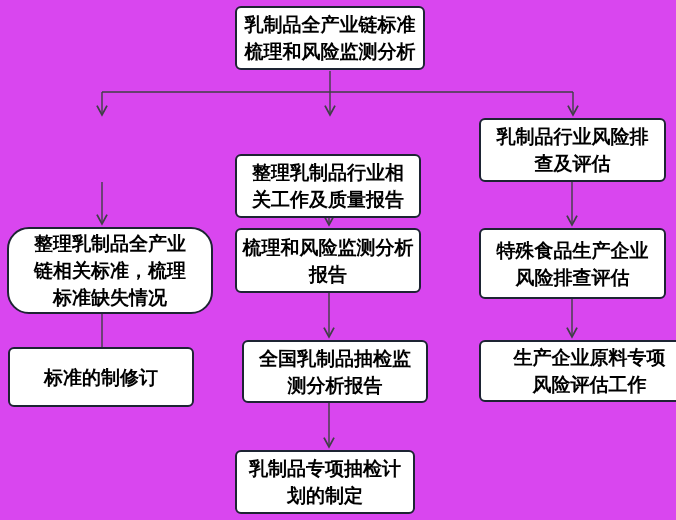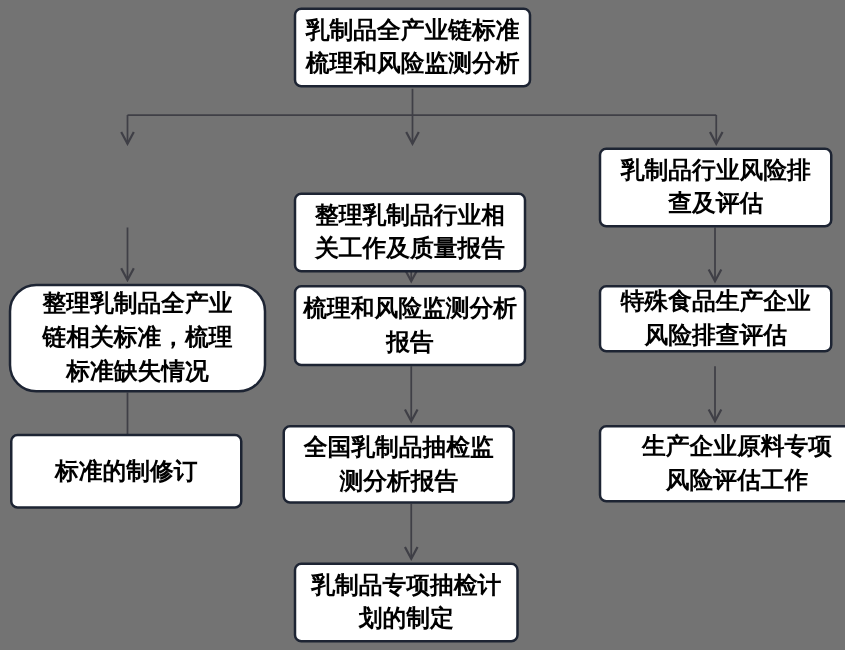--- a/index.html
+++ b/index.html
@@ -6,21 +6,21 @@
     --box-border:#1d2433;
     --box-fill:#ffffff;
     --text-color:#000000;
     --line-color:#3f3f46;
   }
   html,body{margin:0;padding:0;background:#ffffff;}
   #canvas{
     position:relative;
     width:676px;
     height:520px;
-    background:#737373;
+    background:#d946ef;
     font-family:"Liberation Sans","DejaVu Sans",sans-serif;
     overflow:hidden;
   }
   #connectors{
     position:absolute;
     left:0;top:0;
     width:676px;height:520px;
   }
   .node{
     position:absolute;
@@ -41,23 +41,23 @@
     color:var(--text-color);
     letter-spacing:0px;
   }
   
   #node-root {left:235px; top:6px;   width:190px; height:64px;}
   #node-l1   {left:8px;   top:118px; width:188px; height:64px;}
   #node-m1   {left:235px; top:118px; width:186px; height:64px;margin-top:36px;}
   #node-r1   {left:479px; top:118px; width:187px; height:64px;}
   #node-l2   {left:7px;   top:227px; width:206px; height:87px;border-radius:22px;}
   #node-m2   {left:235px; top:228px; width:186px; height:65px;}
-  #node-r2   {left:479px; top:228px; width:187px; height:54px;}
+  #node-r2   {left:479px; top:228px; width:187px; height:71px;}
   #node-l3   {left:8px;   top:347px; width:186px; height:60px;}
-  #node-m3   {left:226px; top:340px; width:186px; height:63px;}
+  #node-m3   {left:242px; top:340px; width:186px; height:63px;}
   #node-r3   {left:479px; top:340px; width:221px; height:62px;}
   #node-m4   {left:235px; top:450px; width:180px; height:64px;}
 </style>
 </head>
 <body>
 
 <div id="canvas">
 
   <svg id="connectors" viewBox="0 0 676 520" xmlns="http://www.w3.org/2000/svg">
     <defs>

